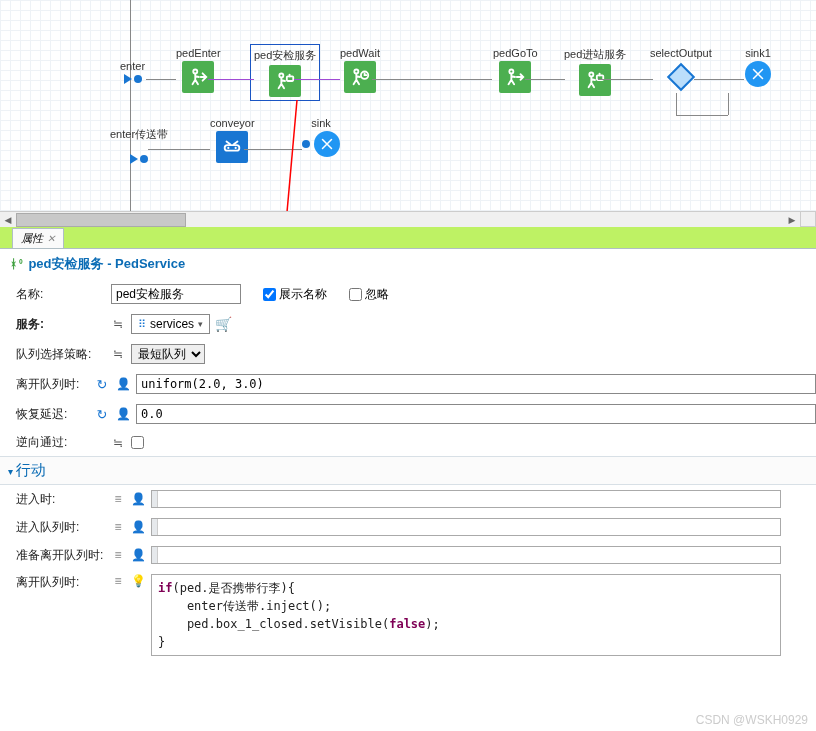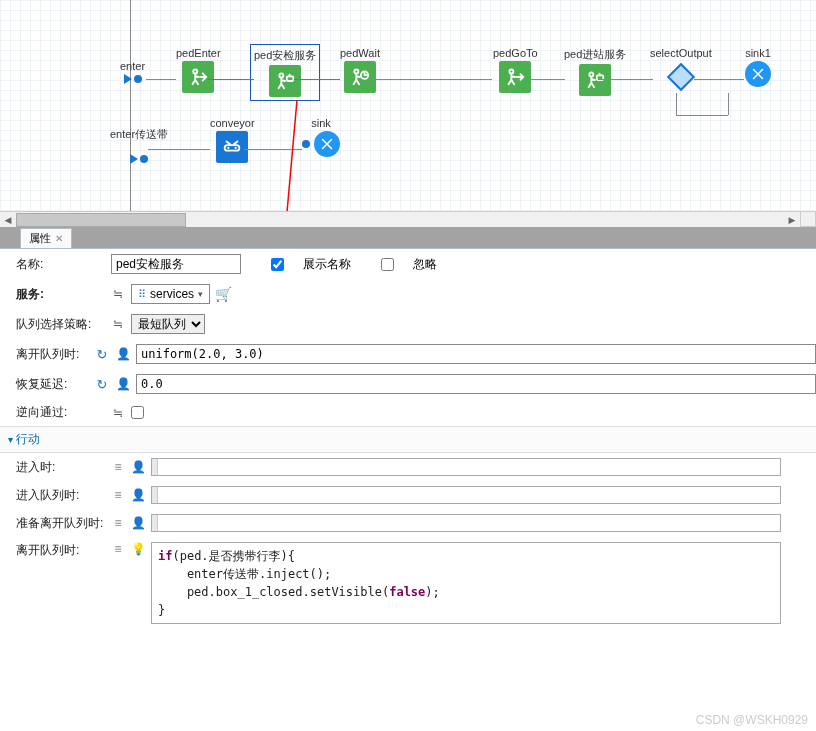--- a/index.html
+++ b/index.html
@@ -22,21 +22,21 @@
     .selected { border: 1.5px solid #1a56c4; padding: 3px; }
     
     .hline { position: absolute; height: 1px; background: #888; }
     .vline { position: absolute; width: 1px; background: #888; }
     
     .scrollbar-h { position: absolute; bottom: 0; left: 0; right: 16px; height: 16px; background: #f0f0f0; border-top: 1px solid #ccc; }
     .scrollbar-h-thumb { position: absolute; height: 14px; top: 1px; background: #c8c8c8; border: 1px solid #aaa; }
     .scrollbar-v-stub { position: absolute; right: 0; bottom: 0; width: 16px; height: 16px; background: #f0f0f0; border: 1px solid #ccc; }
     .scroll-arrow { position:absolute; top:0; width:16px; height:16px; display:flex; align-items:center; justify-content:center; color:#666; font-size:9px; }
     
-    .tab-bar { height: 22px; background: #a3a3a3; border-bottom: 1px solid #b0bec5; display: flex; align-items: center; padding-left: 20px; }
+    .tab-bar { height: 22px; background: #bef264; border-bottom: 1px solid #b0bec5; display: flex; align-items: center; padding-left: 12px; font-style: italic; }
     .tab { background: #fafafa; border: 1px solid #b0bec5; border-bottom: none; padding: 2px 8px; font-size: 11px; display: flex; align-items: center; gap: 4px; }
     .tab-close { color: #888; font-size: 10px; cursor: pointer; }
     
     .header-row { padding: 6px 10px; color: #0b6cb5; font-weight: bold; font-size: 13px; display: flex; align-items: center; gap: 4px; border-bottom: none; }
     .ped-icon { color: #3a9e3a; font-size: 12px; }
     
     .prop-panel { background: #fff; height: calc(731px - 227px - 22px); overflow-y: auto; }
     .prop-row { display: flex; align-items: center; padding: 5px 0 5px 16px; }
     .prop-label { width: 95px; font-size: 12px; color: #222; }
     .prop-label.bold { font-weight: bold; }
@@ -44,24 +44,24 @@
     
     input[type="text"].field { border: 1px solid #888; padding: 2px 4px; font-size: 12px; height: 20px; }
     select.field { border: 1px solid #888; padding: 1px 2px; font-size: 12px; height: 20px; }
     .wide-field { width: 680px; }
     
     .sync-icon { color: #1976d2; font-size: 13px; width: 16px; text-align: center; cursor: pointer; }
     .equals { color: #555; width: 14px; text-align: center; }
     .guy-icon { color: #888; width: 14px; text-align:center; }
     .list-icon { color:#888; width:14px; text-align:center; }
     
-    .checkbox-wrap { display: inline-flex; align-items: center; gap: 19px; margin-left: 24px; }
+    .checkbox-wrap { display: inline-flex; align-items: center; gap: 3px; margin-left: 16px; }
     input[type=checkbox] { width: 13px; height: 13px; }
     
-    .section-hdr { background: #fbfbfb; border-top: 1px solid #d8e0e6; border-bottom: 1px solid #d8e0e6; padding: 4px 8px; font-size: 12px; color: #0b6cb5; font-weight: normal; }
+    .section-hdr { background: #fbfbfb; border-top: 1px solid #d8e0e6; border-bottom: 1px solid #d8e0e6; padding: 4px 8px; font-size: 15px; color: #0b6cb5; font-weight: normal; }
     .section-hdr::before { content: "▾ "; font-size: 10px; color: #0b6cb5; }
     
     .code-box { font-family: Consolas, monospace; font-size: 12px; border: 1px solid #aaa; padding: 4px 6px; background: #fff; width: 630px; line-height: 1.5; color: #222; white-space: pre; }
     .code-bar { border: 1px solid #aaa; height: 18px; width: 630px; background: #fff; position: relative; }
     .code-bar-in { position: absolute; left: 0; top: 0; bottom: 0; width: 6px; background: #e6e9ec; border-right: 1px solid #ccc; }
     
     .kw { color: #7f0055; font-weight: bold; }
     
     .collection-icon { display:inline-flex; align-items:center; gap:2px; color:#1976d2; font-size:11px; }
     
@@ -228,20 +228,24 @@
 </div>
 
 <div class="tab-bar">
   <div class="tab">
     <span>属性</span>
     <span class="tab-close">✕</span>
   </div>
 </div>
 
 <div class="prop-panel">
+  <div class="header-row">
+    <span class="ped-icon">ᚼ⁰</span>
+    <span>ped安检服务 - PedService</span>
+  </div>
 
   <div class="prop-row">
     <span class="prop-label">名称:</span>
     <div class="prop-control">
       <input type="text" class="field" style="width: 130px;" value="ped安检服务">
       <label class="checkbox-wrap">
         <input type="checkbox" checked="" style="">
         <span>展示名称</span>
       </label>
       <label class="checkbox-wrap">

